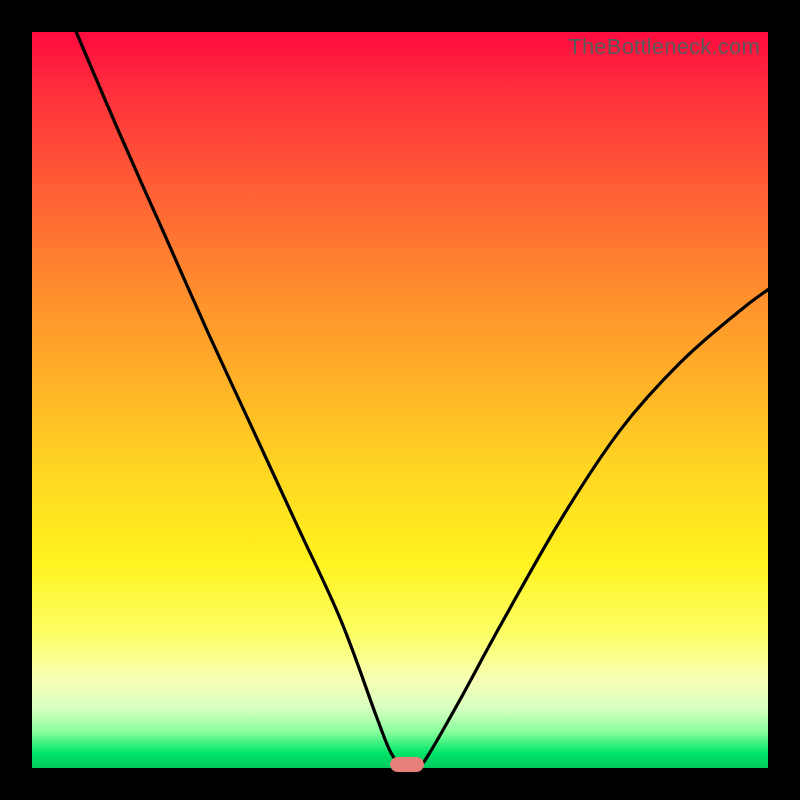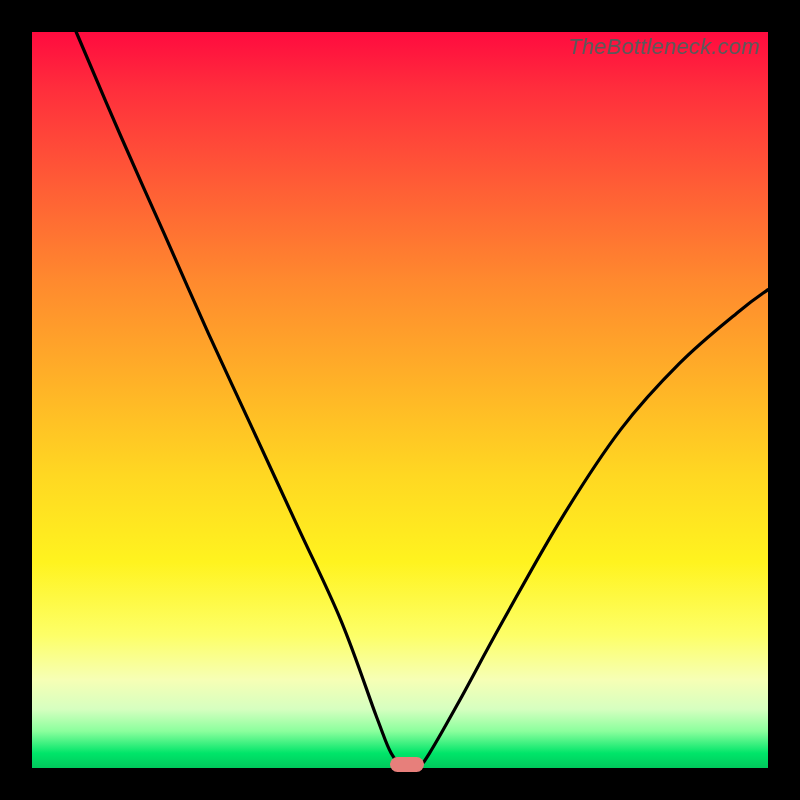--- a/index.html
+++ b/index.html
@@ -9,21 +9,20 @@
     height: 800px;
     overflow: hidden;
     background: #000;
     font-family: Arial, Helvetica, sans-serif;
   }
   .frame {
     position: relative;
     width: 800px;
     height: 800px;
     background: #000;
-    font-style: italic;
   }
   .plot-area {
     position: absolute;
     left: 32px;
     top: 32px;
     width: 736px;
     height: 736px;
     
     background: linear-gradient(
       to bottom,

